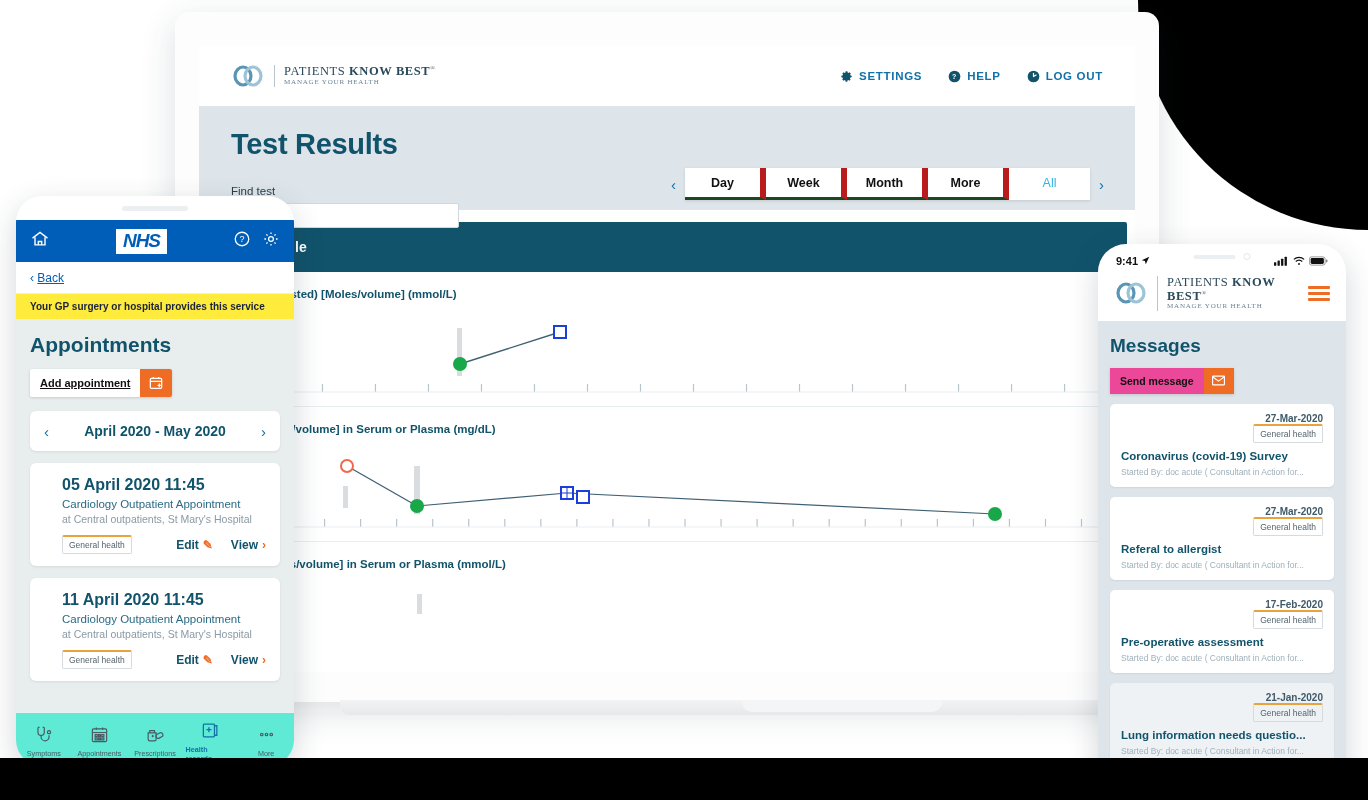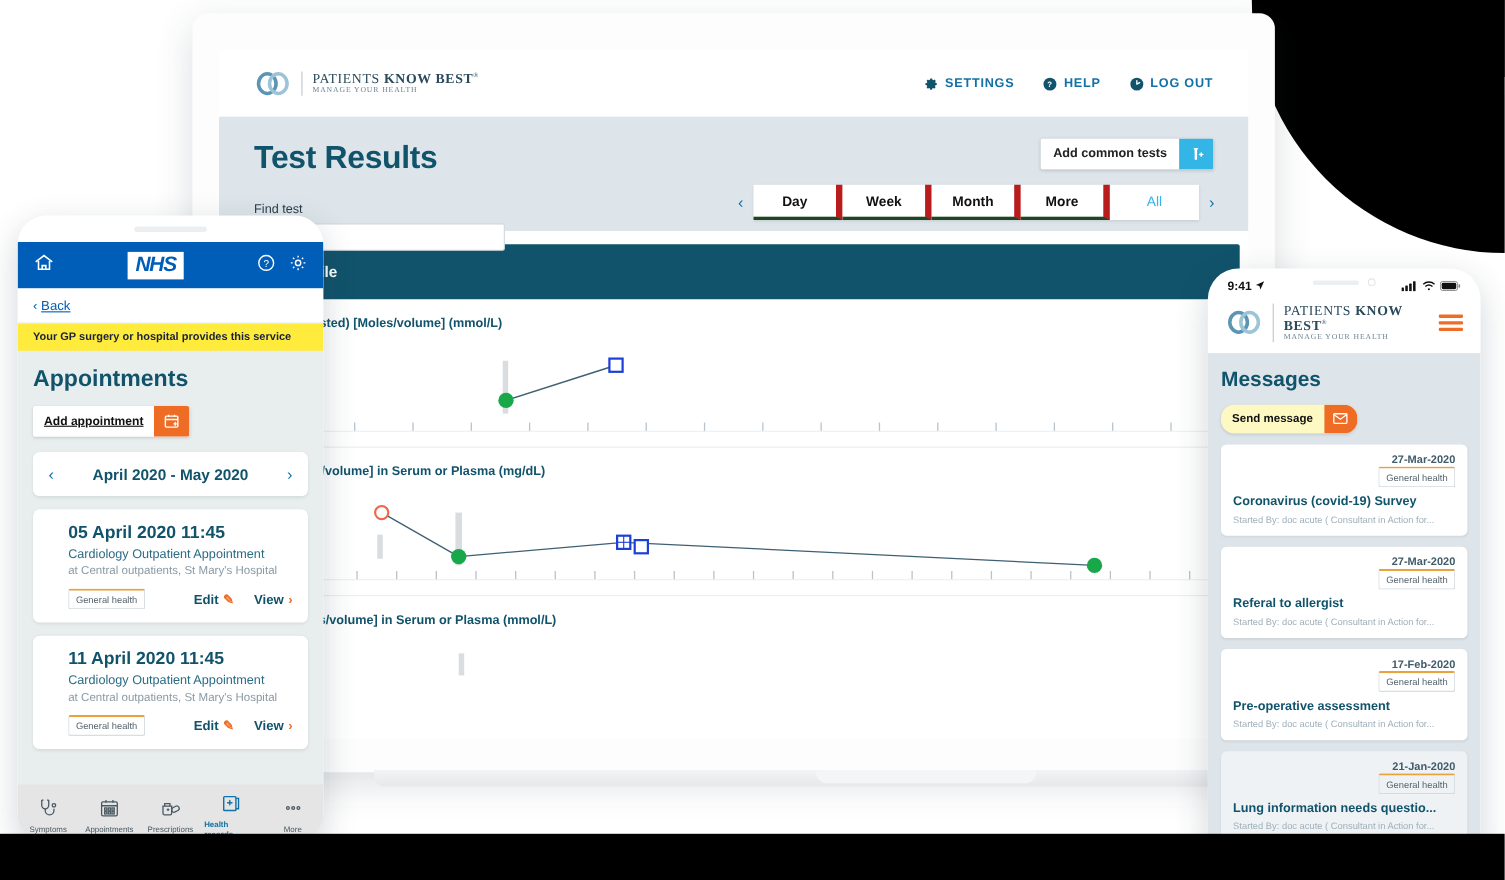--- a/index.html
+++ b/index.html
@@ -140,21 +140,21 @@
   .appt-card { margin-top:12px; background:#fff; border-radius:6px; padding:13px 14px 12px 32px; box-shadow:0 1px 3px rgba(0,0,0,.08); }
   .appt-date { font-size:16px; font-weight:700; color:#11536b; }
   .appt-type { font-size:11.5px; color:#2c6b85; margin-top:4px; }
   .appt-loc { font-size:10.5px; color:#8a9aa5; margin-top:3px; }
   .appt-foot { margin-top:10px; display:flex; align-items:center; justify-content:space-between; }
   .chip { border:1px solid #d4dade; border-top:2px solid #e8a33d; border-radius:2px; font-size:8.5px; color:#54636d; padding:3px 6px; }
   .appt-actions { display:flex; gap:18px; align-items:center; }
   .appt-act { font-size:12px; font-weight:700; color:#11536b; display:flex; align-items:center; gap:4px; cursor:pointer; }
   .appt-act .ar { color:#ef6c24; }
   .nhs-tabbar {
-    position:absolute; bottom:0; left:0; right:0; height:54px; background:#e5e5e5;
+    position:absolute; bottom:0; left:0; right:0; height:54px; background:#5eead4;
     display:flex; align-items:center; justify-content:space-around; padding-top:4px;
     border-top:1px solid #eceff1;
   }
   .nhs-tab { display:flex; flex-direction:column; align-items:center; gap:3px; cursor:pointer; width:50px; }
   .nhs-tab span { font-size:7.2px; color:#4a5a63; }
   .nhs-tab.sel span { color:#1271a6; font-weight:700; }
 
   
   .pkb-phone {
     position:absolute; left:1098px; top:244px; width:248px; height:545px;
@@ -170,22 +170,22 @@
   }
   .ios-notch .bar { width:42px; height:4px; background:#eceff1; border-radius:3px; }
   .ios-notch .dot { width:7px; height:7px; border:1px solid #e3e6e8; border-radius:50%; }
   .ios-right { display:flex; align-items:center; gap:4px; }
   .pkb-ph-header { display:flex; align-items:center; justify-content:space-between; padding:6px 16px 10px 16px; }
   .burger { display:flex; flex-direction:column; gap:3px; cursor:pointer; }
   .burger i { display:block; width:22px; height:3px; background:#ef6c24; border-radius:1px; }
   .pkb-ph-body { background:#dde5ea; padding:14px 12px; height:100%; }
   .msg-h1 { font-size:19px; font-weight:700; color:#11536b; }
   .btn-sendmsg {
-    margin-top:11px; display:inline-flex; align-items:stretch; background:#fef9c3;
-    box-shadow:0 1px 3px rgba(0,0,0,.14); border-radius:12px; overflow:hidden; cursor:pointer;
+    margin-top:11px; display:inline-flex; align-items:stretch; background:#ec4899;
+    box-shadow:0 1px 3px rgba(0,0,0,.14); border-radius:0; overflow:hidden; cursor:pointer;
   }
   .btn-sendmsg .lbl { font-size:10.5px; font-weight:700; color:#111; padding:7px 10px; display:flex; align-items:center;}
   .btn-sendmsg .ico { background:#ef6c24; width:30px; display:flex; align-items:center; justify-content:center; }
   .msg-card { margin-top:10px; background:#fff; border-radius:5px; padding:9px 11px 10px 11px; box-shadow:0 1px 2px rgba(0,0,0,.07); }
   .msg-top { display:flex; align-items:flex-end; justify-content:space-between;flex-direction:column; }
   .msg-date { font-size:10px; color:#3f5a68; font-weight:700; }
   .msg-title { font-size:11.5px; font-weight:700; color:#11536b; margin-top:7px; }
   .msg-sub { font-size:8.5px; color:#9fb0ba; margin-top:5px; }
 </style>
 </head>
@@ -239,29 +239,20 @@
               </svg>
             </span>
             <span>LOG OUT</span>
           </div>
         </div>
       </div>
 
       <div class="tr-head">
         <div class="tr-title">Test Results</div>
 
-        <div class="btn-addtests">
-          <div class="lbl">Add common tests</div>
-          <div class="ico">
-            <svg width="15" height="15" viewBox="0 0 20 20" fill="#fff">
-              <path d="M7 2h5v2H7zM8 4h3v11a1.5 1.5 0 01-3 0z"></path>
-              <path d="M14 10h4M16 8v4" stroke="#fff" stroke-width="1.7" stroke-linecap="round"></path>
-            </svg>
-          </div>
-        </div>
 
         <div class="find-label">Find test</div>
         <input class="find-input" value="" placeholder="" style="">
 
         <div class="range-tabs">
           <div class="range-arrow">‹</div>
           <div class="tabs-wrap">
             <div class="tab">Day</div>
             <div class="tab">Week</div>
             <div class="tab">Month</div>

